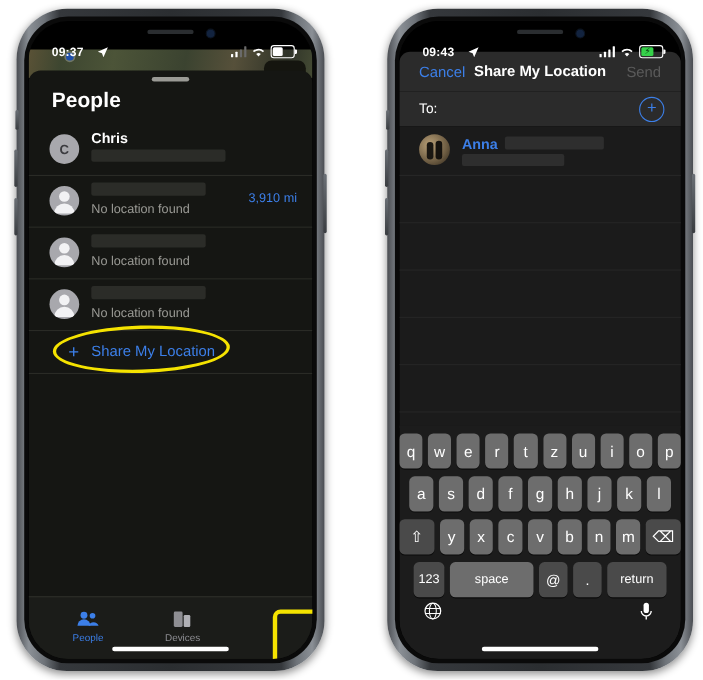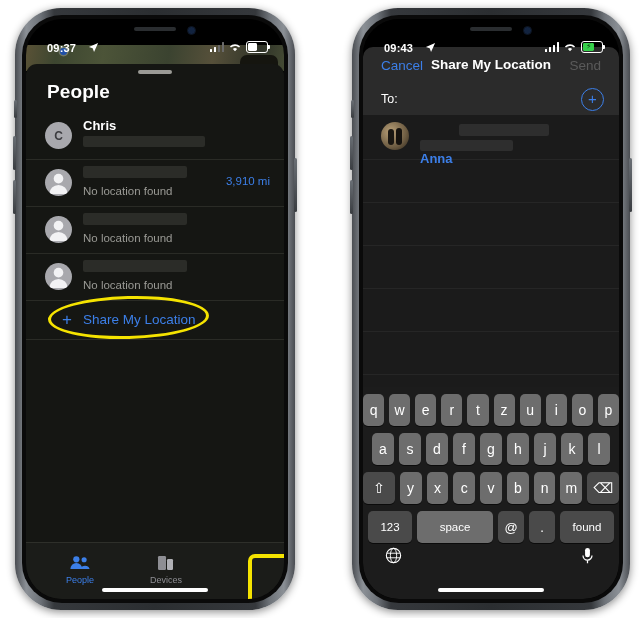--- a/index.html
+++ b/index.html
@@ -109,33 +109,33 @@
   .plus-circle{position:absolute;right:15px;top:5px;width:21px;height:21px;border-radius:50%;
                border:1.6px solid #3c7fe8;color:#3c7fe8;font-size:15px;line-height:19px;text-align:center;}
 
   .rlist{position:absolute;left:0;right:0;top:96px;bottom:210px;background:#1b1b1b;}
   .rrow{height:42px;border-bottom:1px solid #262626;position:relative;}
   .rrow.first{height:44px;}
   .anna-av{position:absolute;left:18px;top:7px;width:28px;height:28px;border-radius:50%;overflow:hidden;
            background:radial-gradient(circle at 35% 35%,#b9a078,#6d5c42 60%,#2a2319 100%);}
   .anna-av .fg1{position:absolute;left:7px;top:7px;width:6px;height:16px;background:#1a1712;border-radius:3px;}
   .anna-av .fg2{position:absolute;left:15px;top:6px;width:6px;height:17px;background:#15120e;border-radius:3px;}
-  .anna-nm{position:absolute;left:57px;top:8px;color:#3c7fe8;font-size:13px;font-weight:bold;margin-top:28px;}
+  .anna-nm{position:absolute;left:57px;top:8px;color:#3c7fe8;font-size:13px;font-weight:bold;}
   .rd-a1{left:96px;top:9px;width:90px;height:12px;background:#2e2e2e;}
   .rd-a2{left:57px;top:25px;width:93px;height:11px;background:#2e2e2e;}
 
   
   .kbd{position:absolute;left:0;right:0;bottom:0;height:212px;background:#1c1c1c;}
   .krow{display:flex;justify-content:center;gap:5px;margin-top:7px;}
   .key{background:#6d6d6d;color:#fff;border-radius:5px;height:32px;width:22px;
        display:flex;align-items:center;justify-content:center;font-size:14px;
        box-shadow:0 1px 0 rgba(0,0,0,.6);}
   .key.dark{background:#4a4a4a;}
   .key.wide{width:32px;}
-  .key.num{width:44px;font-size:11.5px;}
+  .key.num{width:28px;font-size:11.5px;}
   .key.space{width:76px;font-size:11.5px;}
   .key.ret{width:54px;font-size:11.5px;}
   .key.sym{width:26px;font-size:13px;}
   .kbd-bottom{position:absolute;left:0;right:0;bottom:24px;height:30px;}
   .globe{position:absolute;left:22px;top:2px;color:#fff;font-size:17px;}
   .mic{position:absolute;right:24px;top:2px;color:#fff;font-size:17px;}
 </style>
 </head>
 <body>
 
@@ -364,21 +364,21 @@
             <div class="key ">b</div>
             <div class="key ">n</div>
             <div class="key ">m</div>
             <div class="key dark wide">⌫</div>
           </div>
       <div class="krow" id="kr4">
             <div class="key dark num">123</div>
             <div class="key space">space</div>
             <div class="key dark sym">@</div>
             <div class="key dark sym">.</div>
-            <div class="key dark ret">found</div>
+            <div class="key dark ret">return</div>
           </div>
       <div class="kbd-bottom">
         <div class="globe">
           <svg width="17" height="17" viewBox="0 0 20 20">
                 <circle cx="10" cy="10" r="8.4" fill="none" stroke="#fff" stroke-width="1.3"></circle>
                 <ellipse cx="10" cy="10" rx="3.7" ry="8.4" fill="none" stroke="#fff" stroke-width="1.1"></ellipse>
                 <path d="M1.8 7.3h16.4M1.8 12.7h16.4" stroke="#fff" stroke-width="1.1"></path>
               </svg>
         </div>
         <div class="mic">

